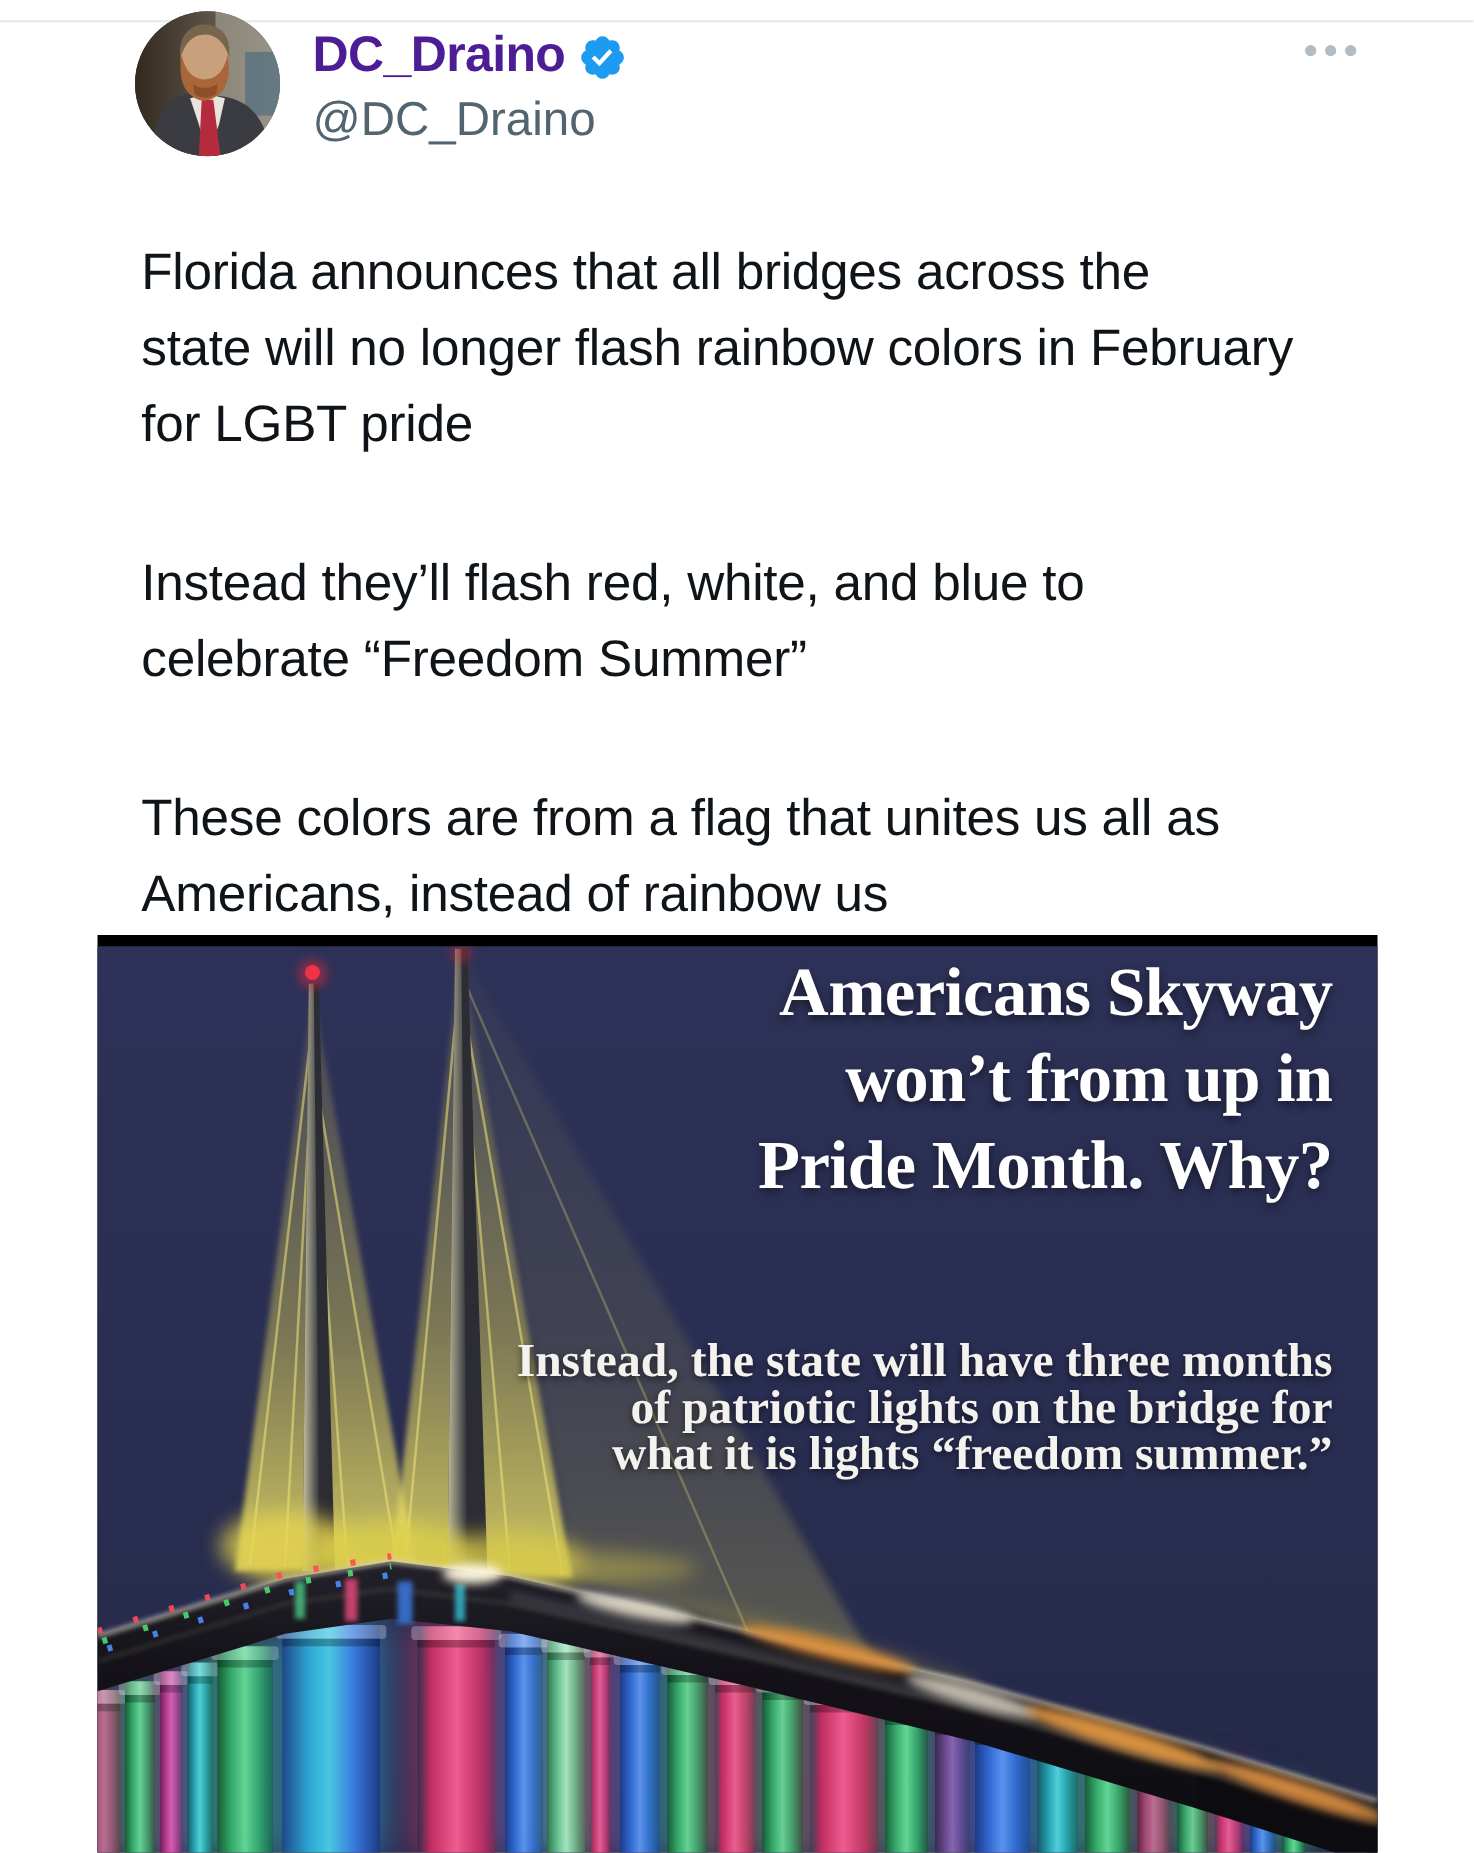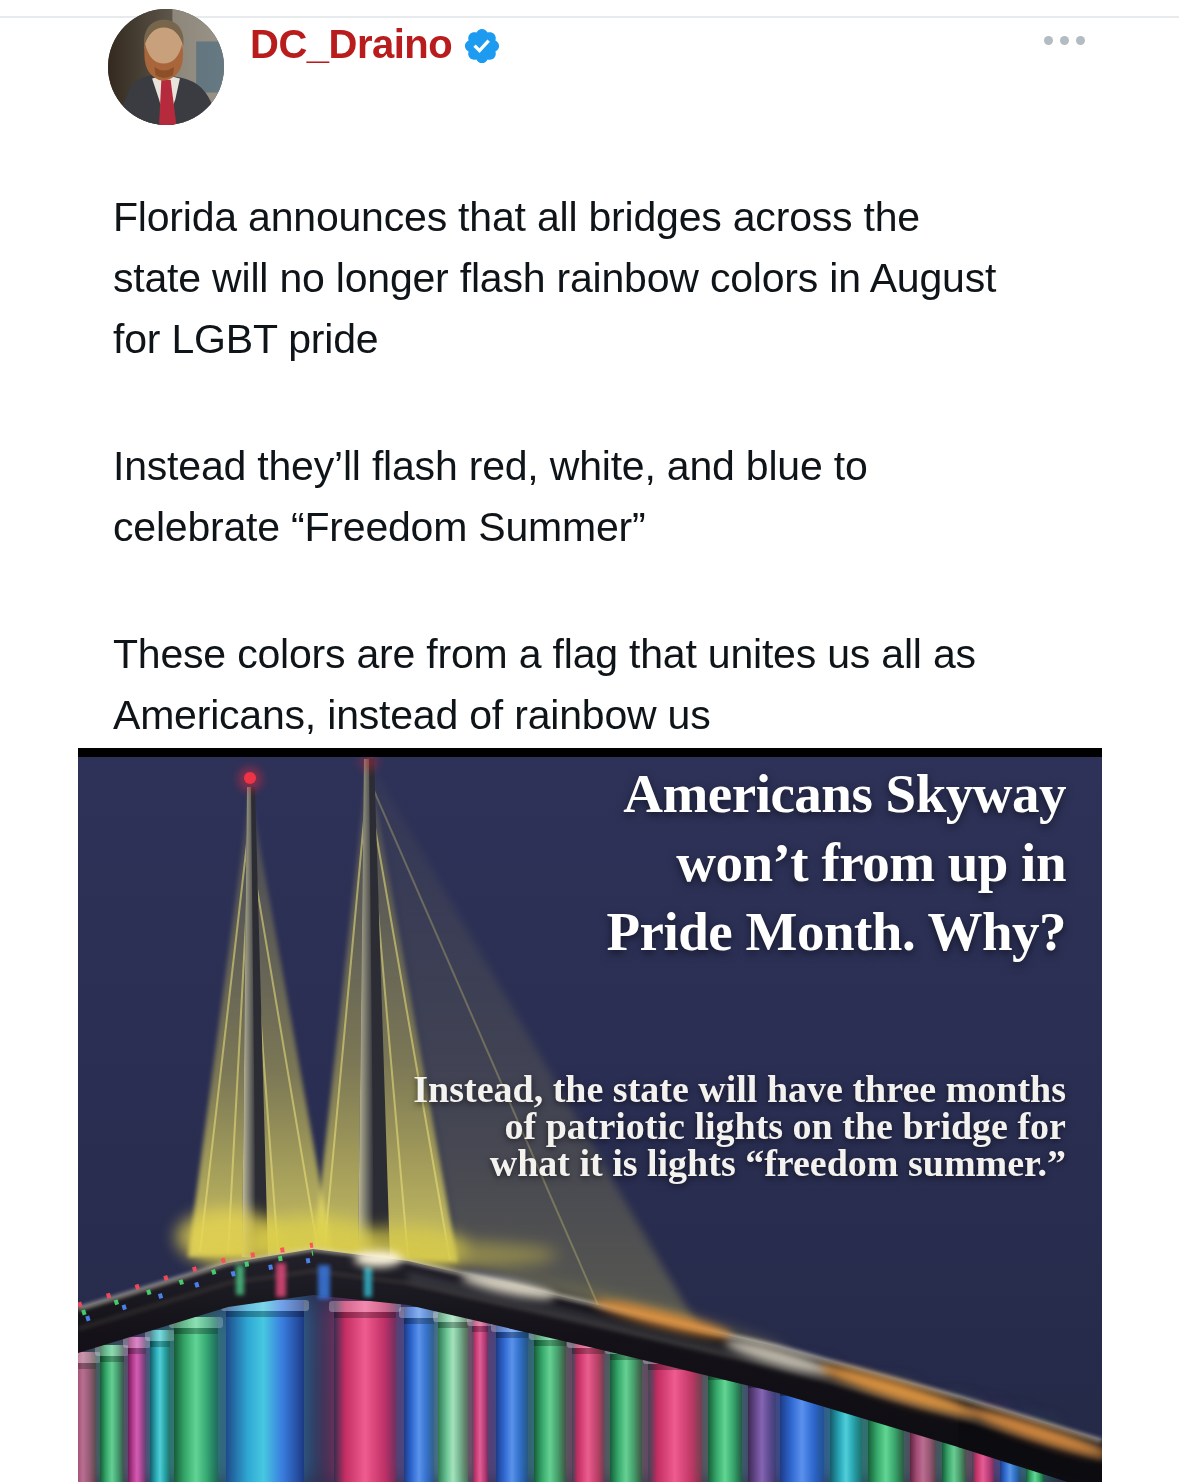--- a/index.html
+++ b/index.html
@@ -13,21 +13,21 @@
 
   
   .tweet-header{position:relative;height:117px;margin-top:8px;}
   .avatar{
     position:absolute;left:108px;top:1px;width:116px;height:116px;border-radius:50%;
     overflow:hidden;background:#4a4036;
   }
   .avatar svg{display:block;width:100%;height:100%;}
   .id-block{position:absolute;left:250px;top:14px;}
   .name-row{display:flex;align-items:center;gap:10px;}
-  .display-name{font-size:40px;font-weight:700;color:#b91c1c;letter-spacing:-.5px;}
+  .display-name{font-size:40px;font-weight:700;color:#4c1d95;letter-spacing:-.5px;}
   .verified{width:40px;height:40px;display:inline-block;margin-top:2px;}
   .verified svg{display:block;width:40px;height:40px;}
   .handle{font-size:38px;color:#536471;margin-top:8px;}
   .more-btn{position:absolute;top:28px;right:94px;display:flex;gap:7px;cursor:pointer;}
   .more-btn .dot{width:9px;height:9px;border-radius:50%;background:#b3bcc3;}
 
   
   .tweet-text{margin:62px 80px 0 113px;}
   .tweet-text p{
     margin:0 0 66px 0;font-size:41px;line-height:61px;color:#0f1419;
@@ -101,31 +101,32 @@
     </div>
     <div class="id-block">
       <div class="name-row">
         <span class="display-name">DC_Draino</span>
         <span class="verified">
           <svg viewBox="0 0 24 24">
               <path fill="#1d9bf0" d="M22.25 12c0-1.43-.88-2.67-2.19-3.34.46-1.39.2-2.9-.81-3.91s-2.52-1.27-3.91-.81c-.66-1.31-1.91-2.19-3.34-2.19s-2.67.88-3.33 2.19c-1.4-.46-2.91-.2-3.92.81s-1.26 2.52-.8 3.91c-1.31.67-2.2 1.91-2.2 3.34s.89 2.67 2.2 3.34c-.46 1.39-.21 2.9.8 3.91s2.52 1.26 3.91.81c.67 1.31 1.91 2.19 3.34 2.19s2.68-.88 3.34-2.19c1.39.45 2.9.2 3.91-.81s1.27-2.52.81-3.91c1.31-.67 2.19-1.91 2.19-3.34zm-11.71 4.2L6.8 12.46l1.41-1.42 2.26 2.26 4.8-5.23 1.47 1.36-6.2 6.77z"></path>
             </svg>
         </span>
       </div>
+      <div class="handle">@DC_Draino</div>
     </div>
     <div class="more-btn">
       <span class="dot"></span>
       <span class="dot"></span>
       <span class="dot"></span>
     </div>
   </header>
 
   <section class="tweet-text">
     <p>Florida announces that all bridges across the
-state will no longer flash rainbow colors in August
+state will no longer flash rainbow colors in February
 for LGBT pride</p>
     <p>Instead they’ll flash red, white, and blue to
 celebrate “Freedom Summer”</p>
     <p>These colors are from a flag that unites us all as
 Americans, instead of rainbow us</p>
   </section>
 
   <figure class="embed">
     <div class="scene">
       <div class="columns-layer">

